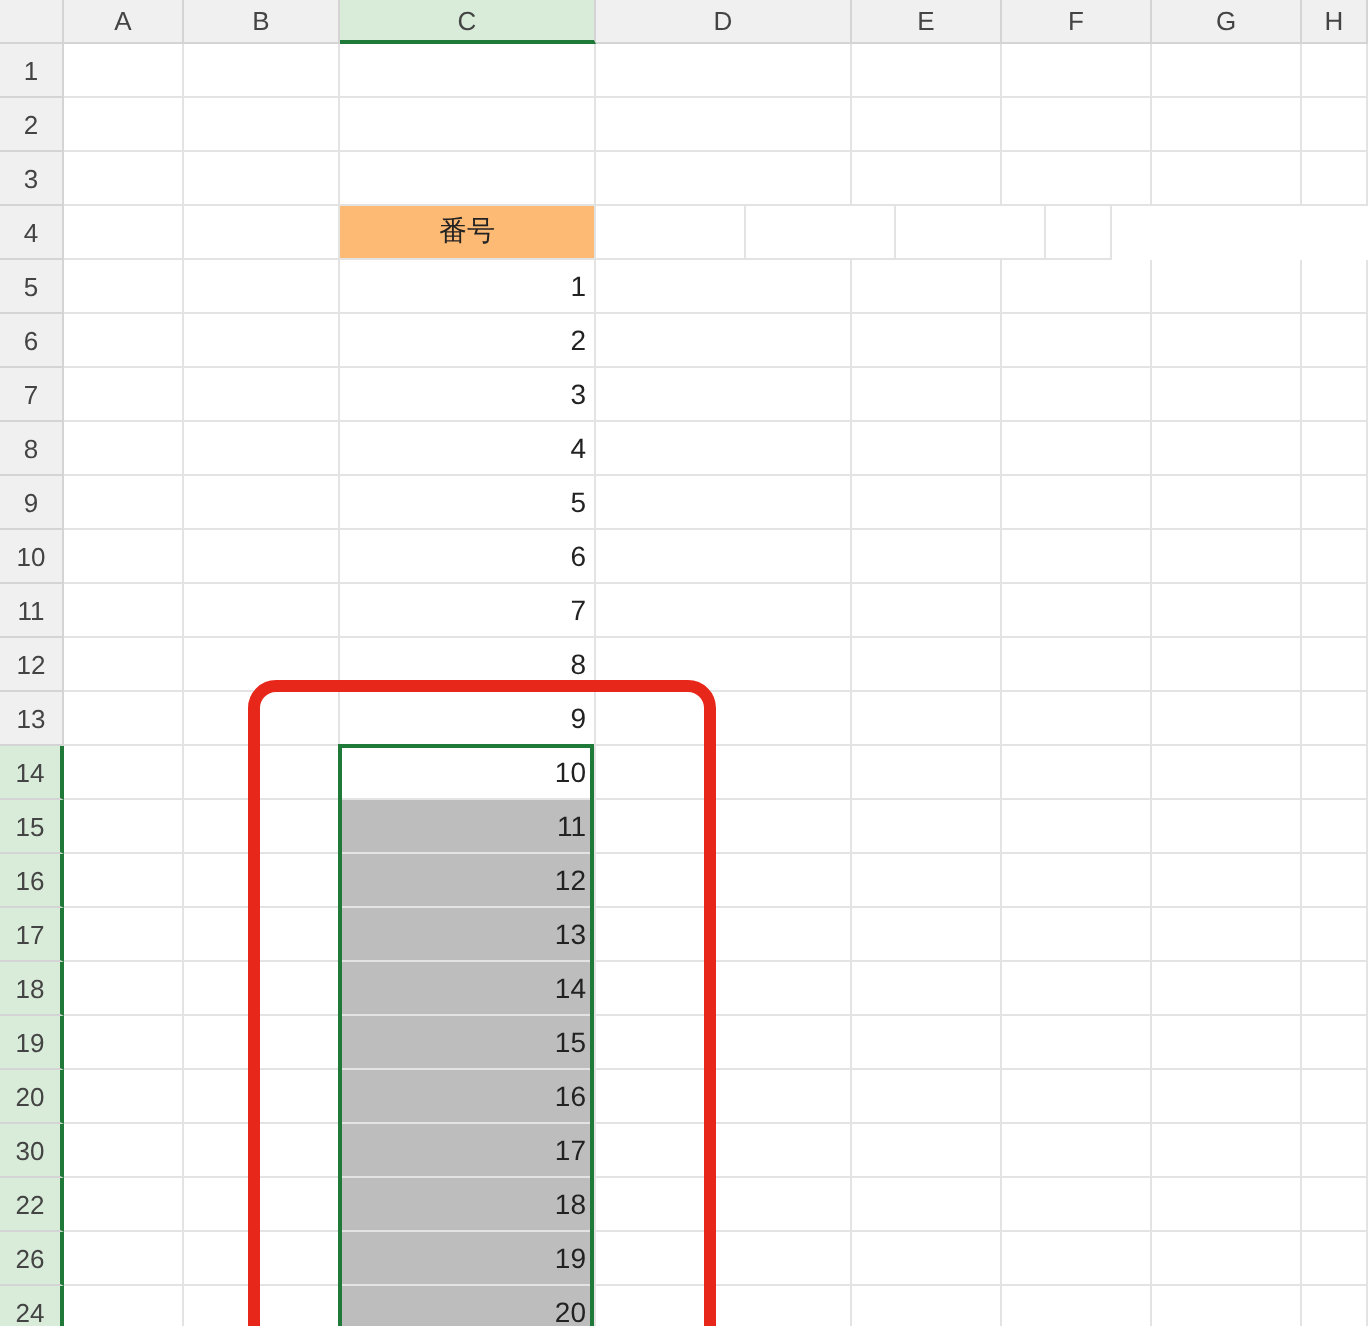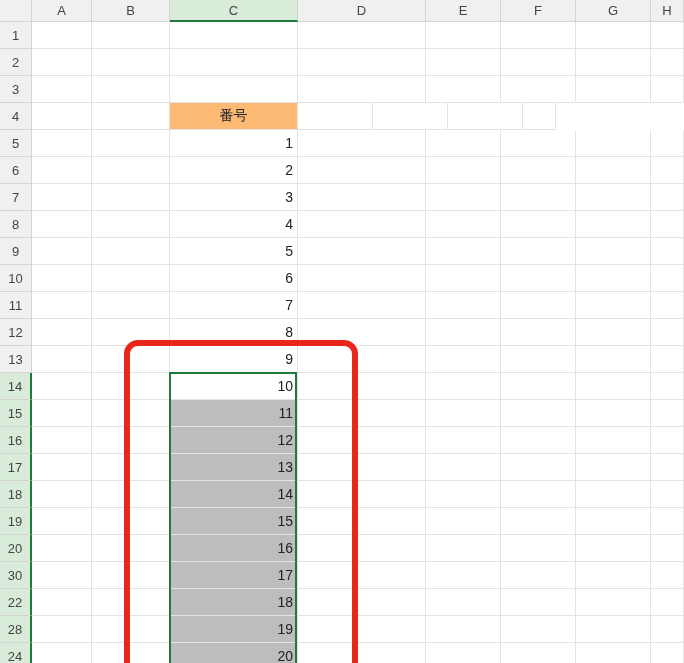--- a/index.html
+++ b/index.html
@@ -338,21 +338,21 @@
         <div class="cell" style="width: 60px;"></div>
         <div class="cell" style="width: 78px;"></div>
         <div class="cell num sel" style="width: 128px;">18</div>
         <div class="cell" style="width: 128px;"></div>
         <div class="cell" style="width: 75px;"></div>
         <div class="cell" style="width: 75px;"></div>
         <div class="cell" style="width: 75px;"></div>
         <div class="cell" style="width: 33px;"></div>
       </div>
       <div class="row">
-        <div class="row-header sel">28</div>
+        <div class="row-header sel">26</div>
         <div class="cell" style="width: 60px;"></div>
         <div class="cell" style="width: 78px;"></div>
         <div class="cell num sel" style="width: 128px;">19</div>
         <div class="cell" style="width: 128px;"></div>
         <div class="cell" style="width: 75px;"></div>
         <div class="cell" style="width: 75px;"></div>
         <div class="cell" style="width: 75px;"></div>
         <div class="cell" style="width: 33px;"></div>
       </div>
       <div class="row">

